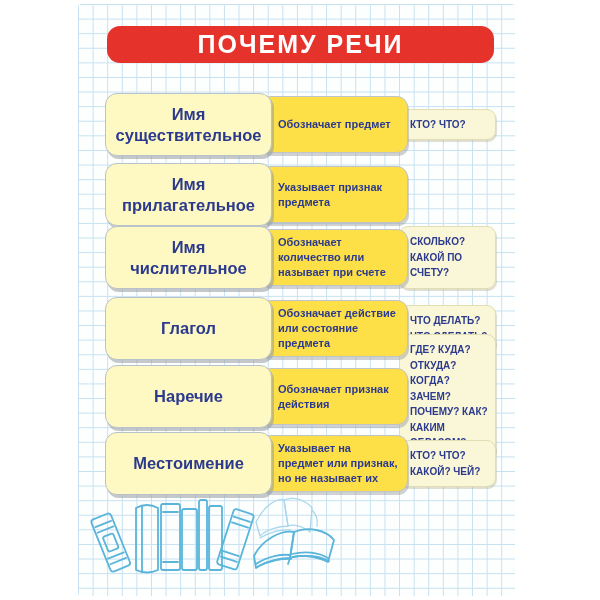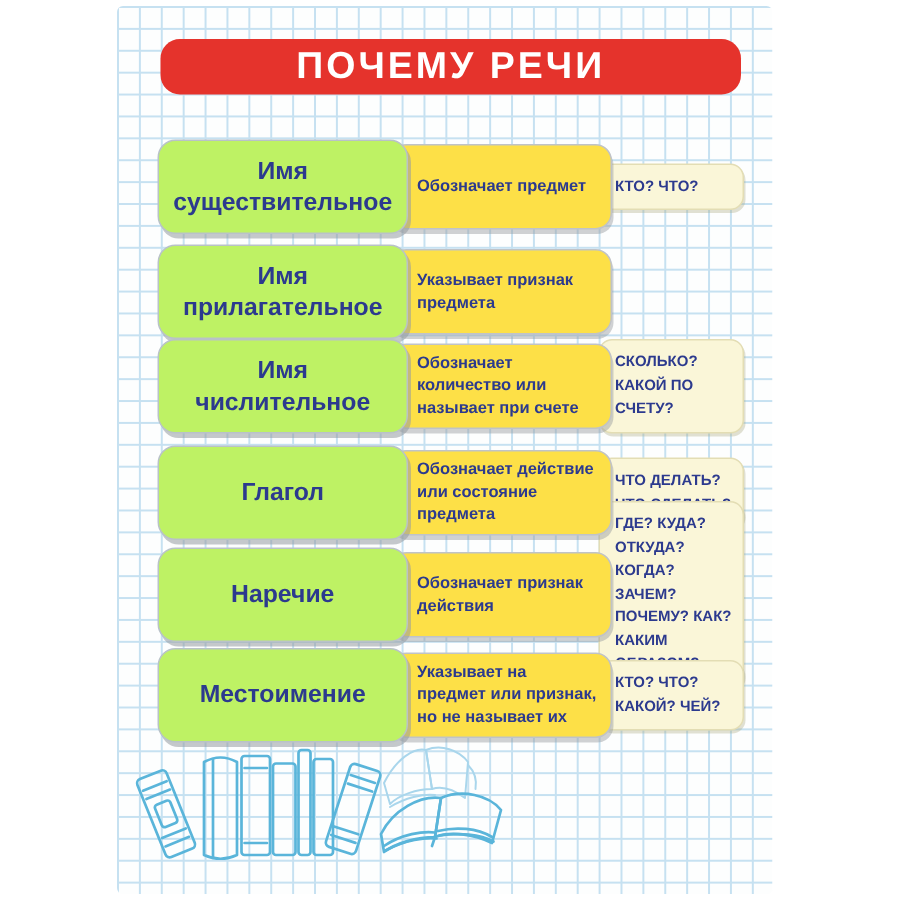--- a/index.html
+++ b/index.html
@@ -22,21 +22,21 @@
   .banner{
     position:absolute;left:107px;top:26px;width:387px;height:37px;
     background:#e5332c;border-radius:13px;
     display:flex;align-items:center;justify-content:center;
     color:#ffffff;font-weight:bold;font-size:25px;letter-spacing:2px;
   }
   
   .row{position:absolute;left:105px;width:392px;height:63px;display:flex;align-items:center;}
   .term{
     position:relative;z-index:3;width:167px;height:63px;box-sizing:border-box;
-    background:#bef264;border:1px solid #b9c2c8;border-radius:12px;
+    background:#fef9c3;border:1px solid #b9c2c8;border-radius:12px;
     box-shadow:2px 3px 0 rgba(150,155,160,0.55);
     display:flex;align-items:center;justify-content:center;text-align:center;
     color:#2c3a8e;font-weight:bold;font-size:16.5px;line-height:1.25;
     padding:2px 6px;
   }
   .def{
     position:relative;z-index:2;margin-left:-12px;width:148px;height:57px;box-sizing:border-box;
     background:#fde047;border:1px solid #c0c3c7;border-radius:11px;
     box-shadow:1px 3px 0 rgba(150,155,160,0.45);
     display:flex;align-items:center;

